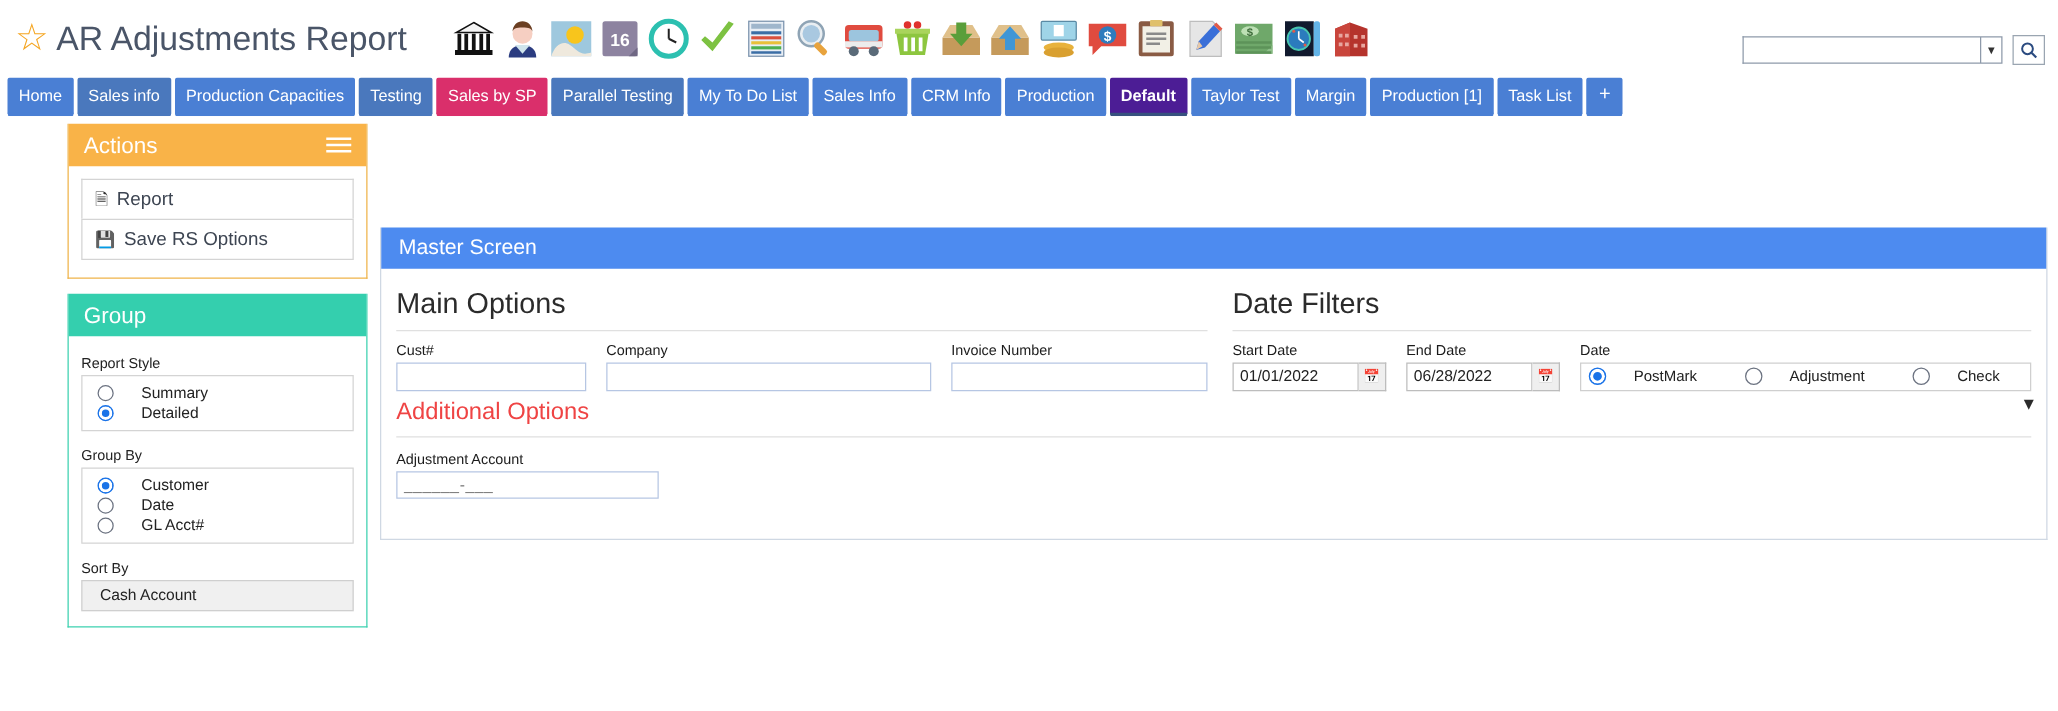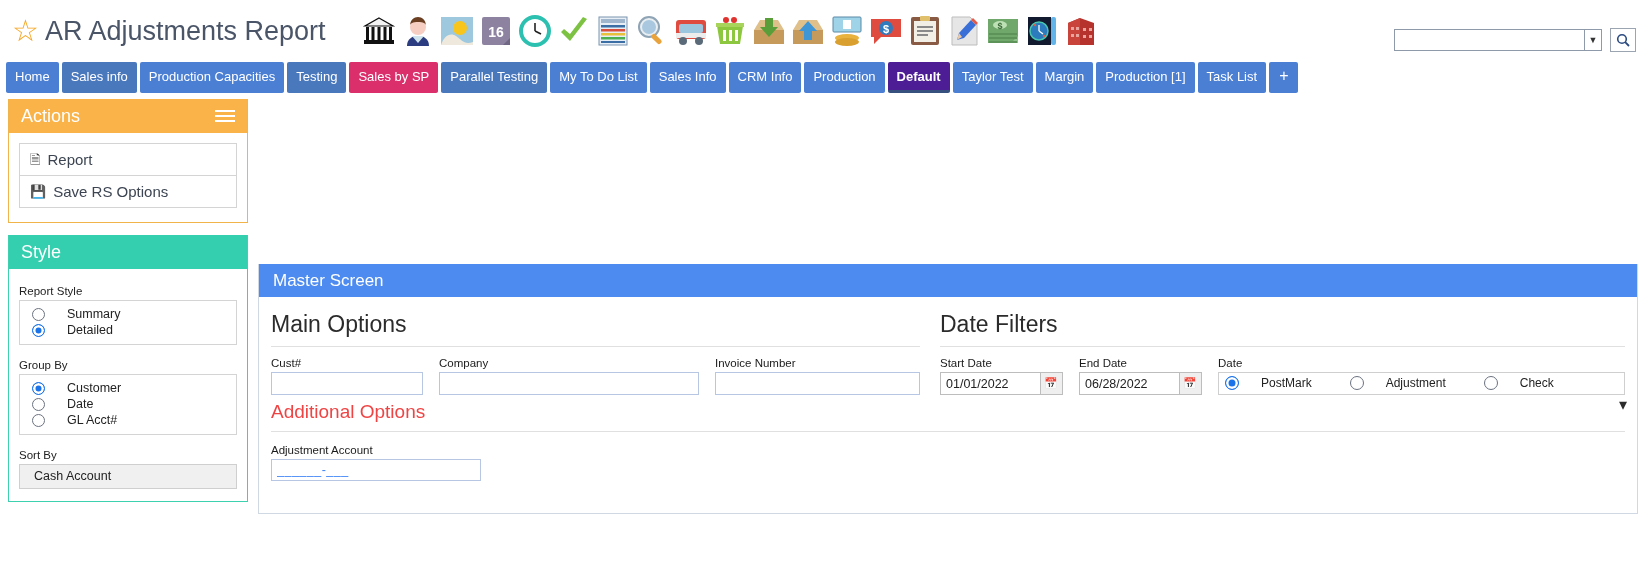--- a/index.html
+++ b/index.html
@@ -110,23 +110,24 @@
   }
   .tab.plus {
     padding: 0 10px;
     font-size: 16px;
     line-height: 1;
   }
 
   
   .content {
     display: flex;
-    align-items: flex-end;
+    align-items: center;
     padding: 6px 8px 0 8px;
     gap: 10px;
+    margin-left: 46px;
   }
   .leftcol { width: 240px; flex: 0 0 240px; }
 
   .panel { background:#fff; margin-bottom: 12px; }
   .panel-actions {
     border: 1px solid #f0b44a;
     border-top: none;
   }
   .panel-header-orange {
     background: #f9b348;
@@ -305,21 +306,21 @@
     top: 0px;
     font-size: 16px;
     color: #2b2b2b;
     cursor: pointer;
   }
   .adj-input {
     width: 210px; height: 22px;
     border: 1px solid #b6c6e3;
     font-size: 12.5px;
     padding: 0 5px;
-    color: #3b82f6;
+    color: #737373;
     outline: none;
     letter-spacing: 0.5px;
   }
 </style>
 </head>
 <body>
 
 <div class="topbar">
   <span class="star-icon">☆</span>
   <span class="app-title">AR Adjustments Report</span>
@@ -566,21 +567,21 @@
         </div>
         <div class="action-item">
           <span class="mini-icon">💾</span>
           <span>Save RS Options</span>
         </div>
       </div>
     </div>
 
     <div class="panel panel-view">
       <div class="panel-header-teal">
-        <span>Style</span>
+        <span>Group</span>
       </div>
       <div class="view-body">
 
         <div class="field-label">Report Style</div>
         <div class="radio-group">
           <label class="radio-row">
             <span class="radio"></span>
             <span>Summary</span>
           </label>
           <label class="radio-row">

